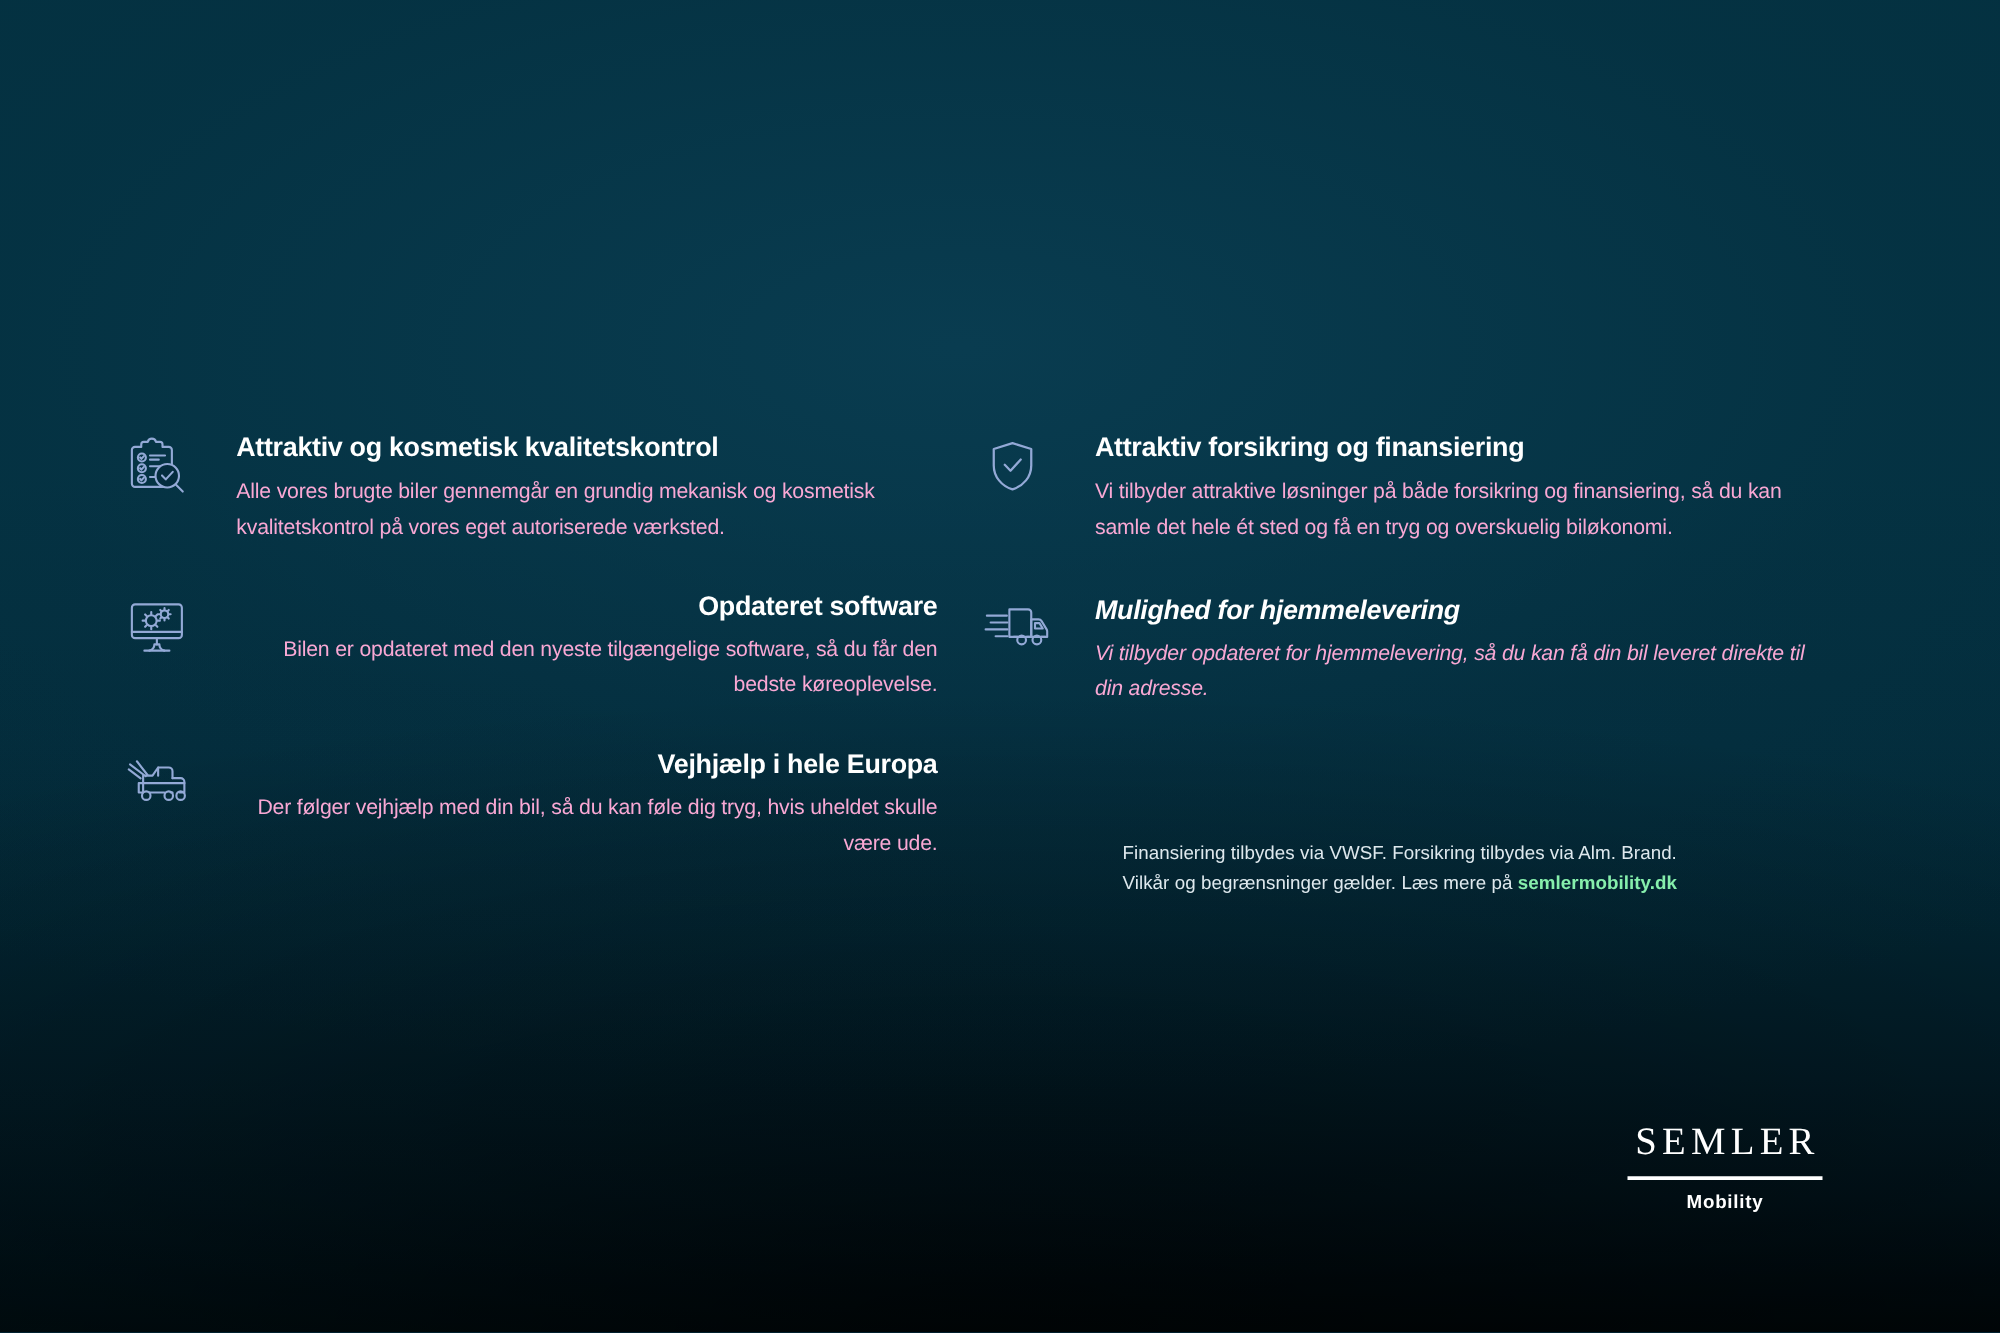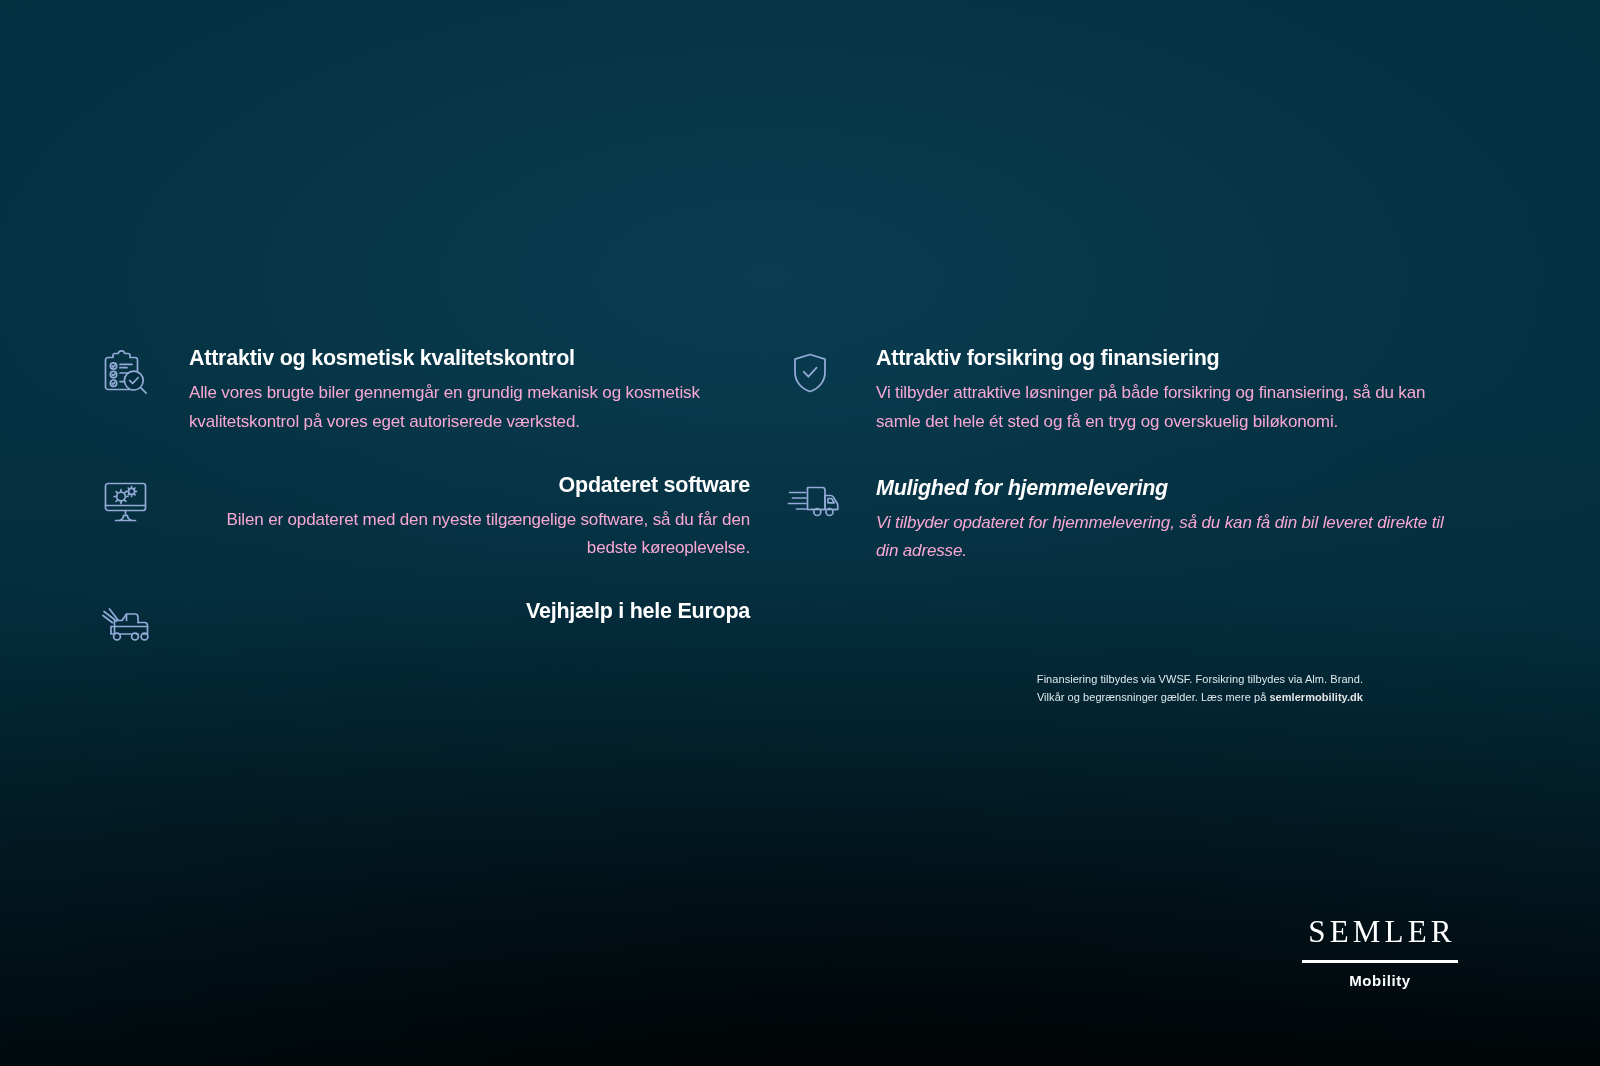--- a/index.html
+++ b/index.html
@@ -106,44 +106,42 @@
     letter-spacing: -0.15px;
   }
 
   
   .col-left  .feature + .feature { margin-top: 35px; text-align: right; }
   .col-right .feature + .feature { margin-top: 38px; font-style: italic; }
 
   
   .fineprint {
     position: absolute;
-    left: 843px;
+    left: 898px;
     top: 671px;
     width: 520px;
-    font-size: 11px;
+    font-size: 15px;
     line-height: 1.62;
     color: #dfe9ee;
     font-weight: 400;
     letter-spacing: 0.05px;
-    text-align: right;
   }
   .fineprint .link {
     font-weight: 700;
-    color: #e5e5e5;
+    color: #86efac;
     margin-top: 32px;
   }
 
   
   .logo {
     position: absolute;
     left: 1300px;
     top: 897px;
     width: 160px;
     text-align: center;
-    margin-top: 19px;
   }
   .logo-word {
     font-family: "Liberation Serif", serif;
     font-size: 31px;
     letter-spacing: 4.2px;
     color: #ffffff;
     line-height: 1;
     padding-left: 4px;
   }
   .logo-rule {
@@ -230,20 +228,21 @@
           <path d="M19.5 32h12"></path>
           <path d="M38 32h-1.5"></path>
           <path d="M14.5 24.5h33"></path>
           <circle cx="17" cy="34.5" r="3.4"></circle>
           <circle cx="35" cy="34.5" r="3.4"></circle>
           <circle cx="44.5" cy="34.5" r="3.4"></circle>
         </svg>
       </div>
       <div class="feature-body">
         <div class="feature-title">Vejhjælp i hele Europa</div>
+        <div class="feature-desc">Der følger vejhjælp med din bil, så du kan føle dig tryg, hvis uheldet skulle være ude.</div>
       </div>
     </div>
 
   </div>
 
   <div class="col col-right">
 
     <div class="feature">
       <div class="feature-icon">
         <svg width="46" height="50" viewBox="0 0 46 50" fill="none" stroke="#93a9d6" stroke-width="1.8" stroke-linecap="round" stroke-linejoin="round">

